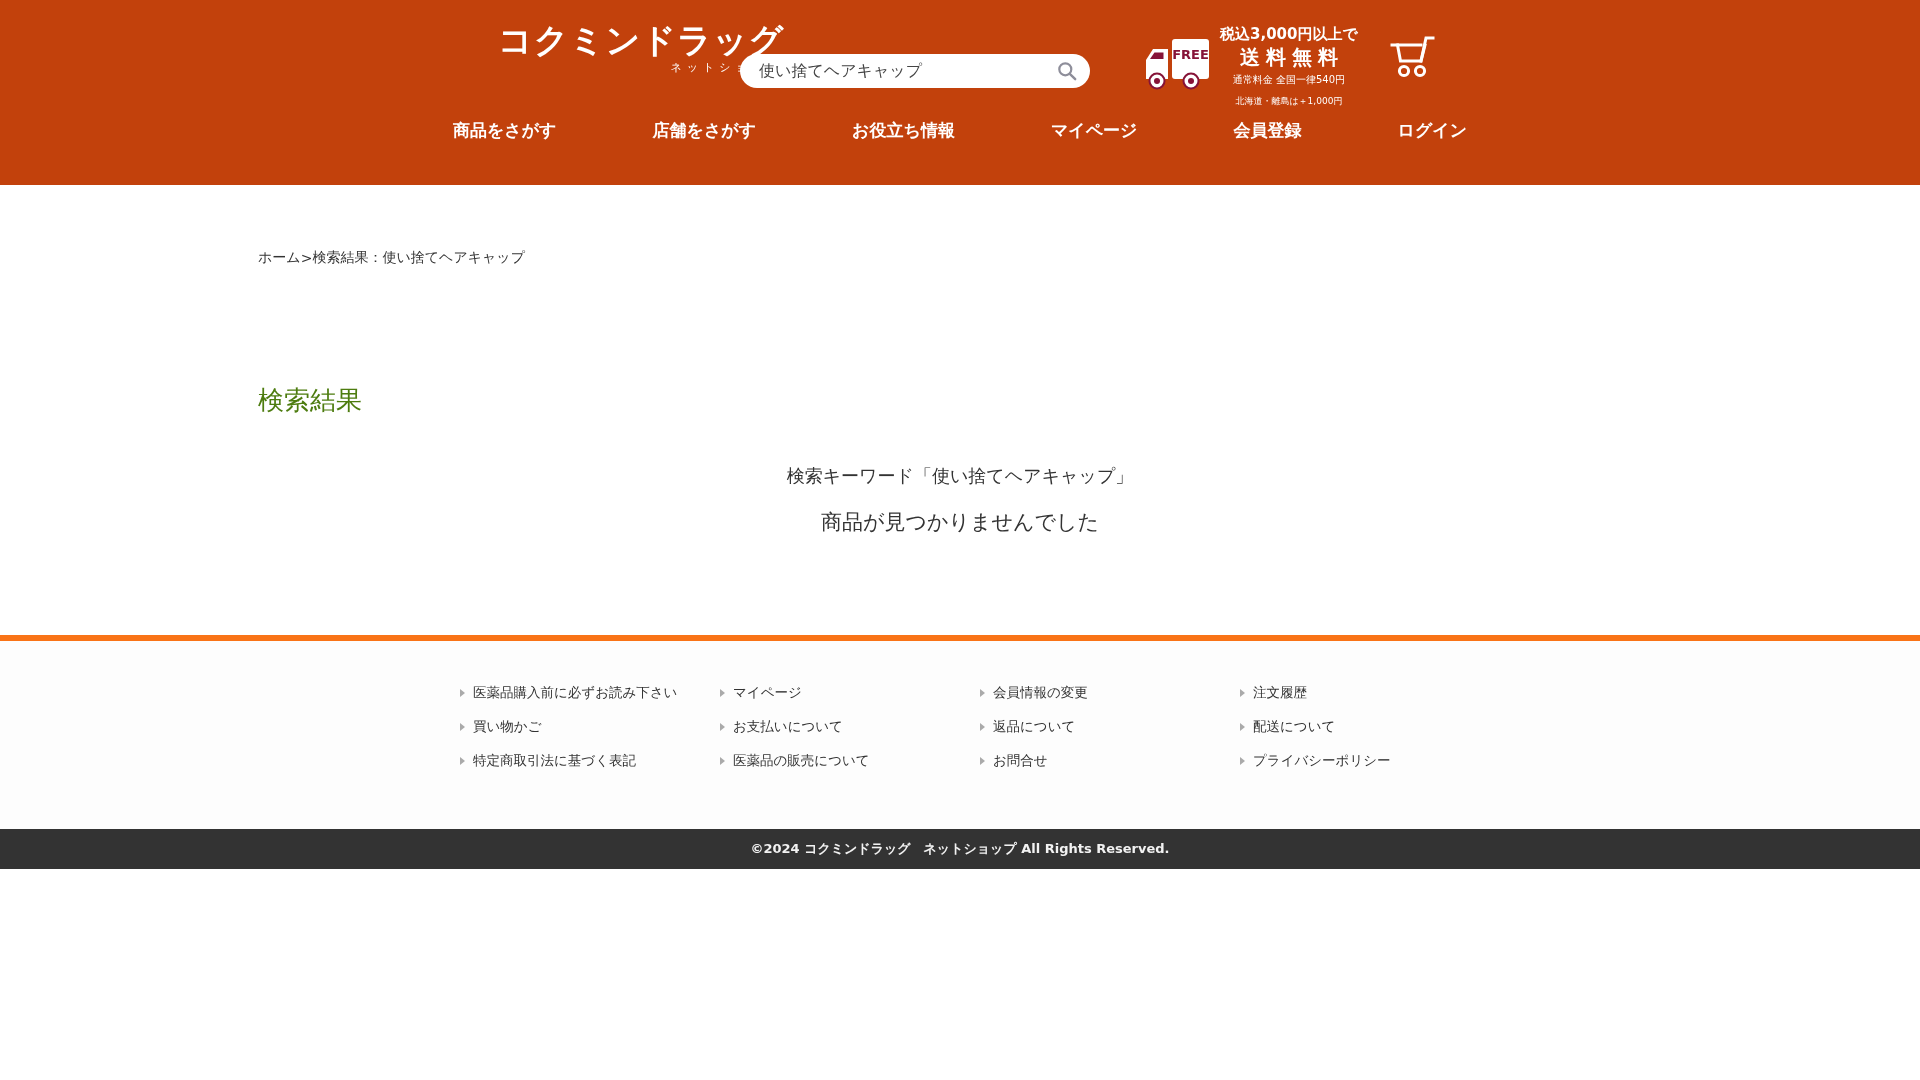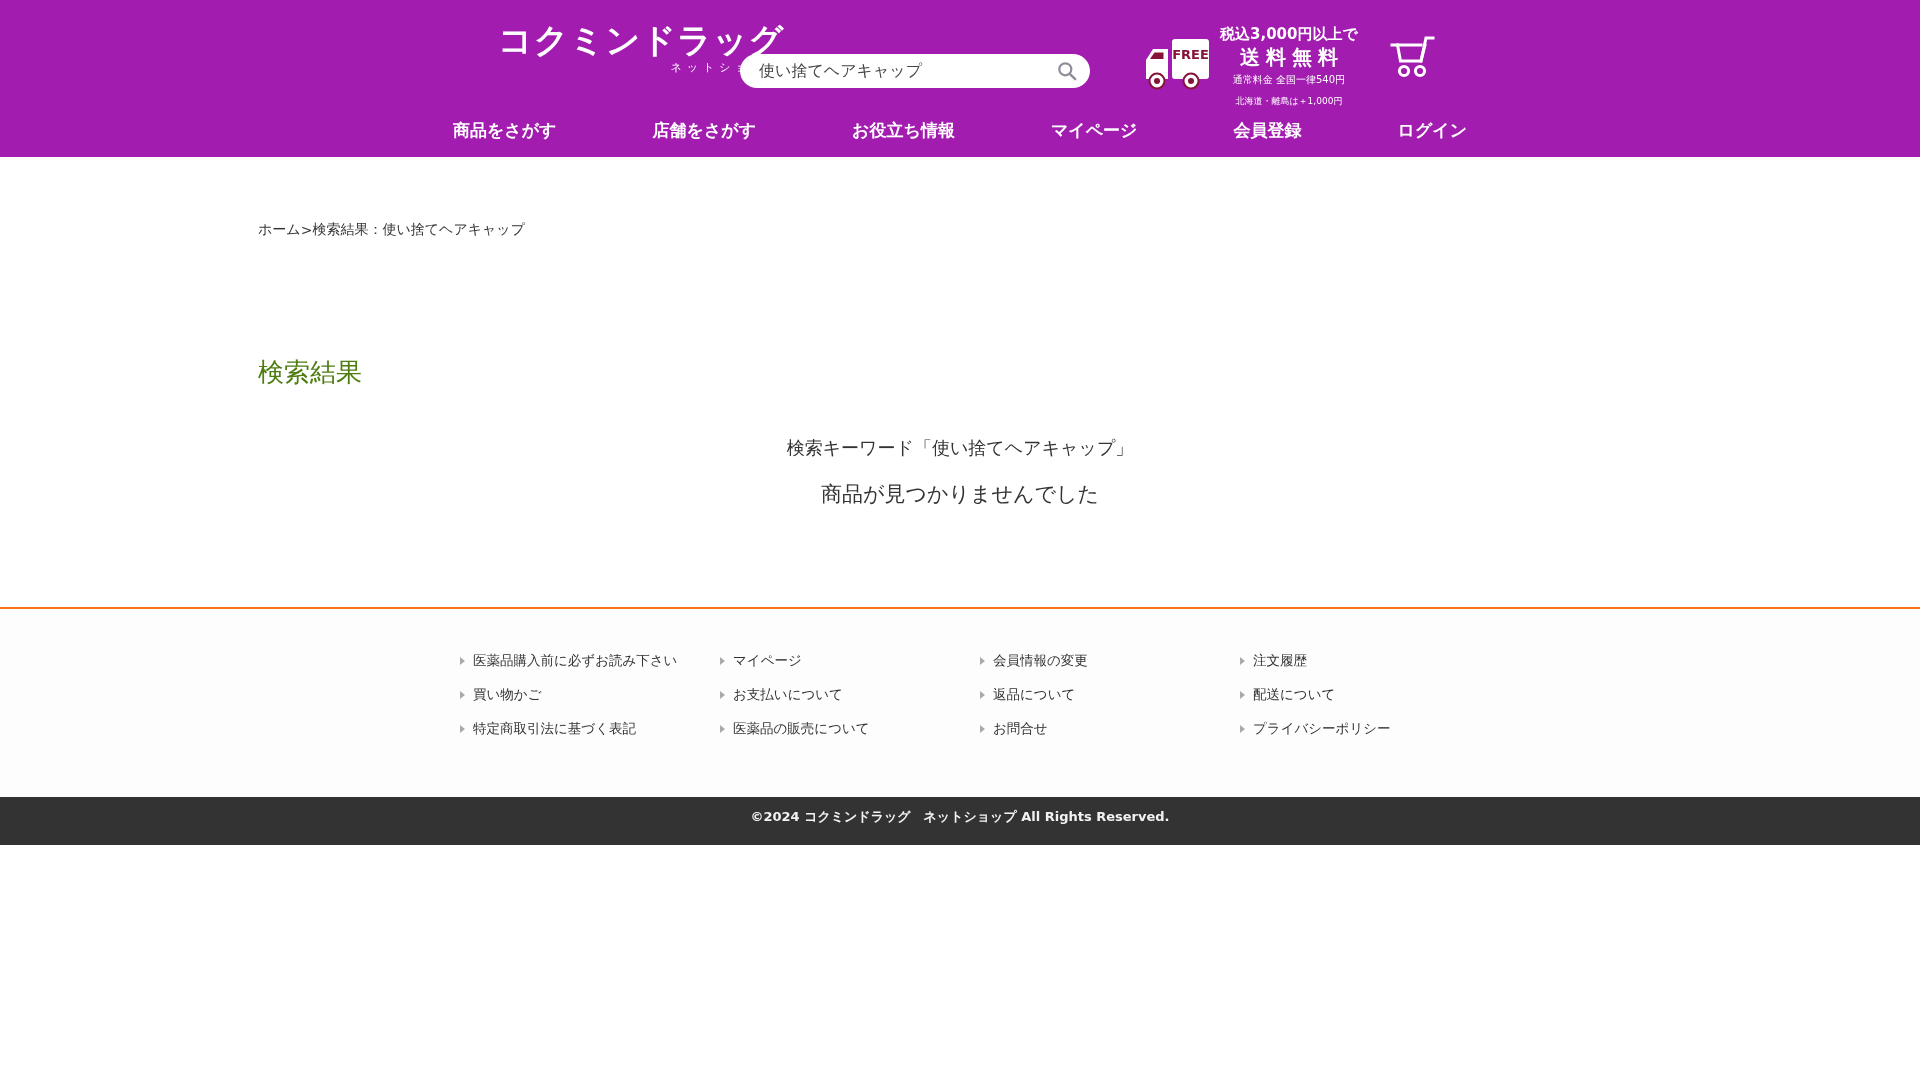--- a/index.html
+++ b/index.html
@@ -1,21 +1,21 @@
 <!DOCTYPE html>
 <html lang="ja"><head>
 <meta charset="utf-8">
 <style>
   * { margin:0; padding:0; box-sizing:border-box; }
   html,body { width:1920px; height:1080px; background:#ffffff;
     font-family:"DejaVu Sans","Liberation Sans",sans-serif; }
   a { text-decoration:none; cursor:pointer; }
 
   
-  .site-header { position:relative; height:157px; background:#a21caf; }
+  .site-header { position:relative; height:185px; background:#c2410c; }
 
   .logo { position:absolute; left:498px; top:22px; text-align:center; color:#fff; cursor:pointer; }
   .logo-title { font-size:34px; font-weight:bold; letter-spacing:1px; line-height:1.1; }
   .logo-sub { font-size:11px; letter-spacing:5px; margin-top:1px; padding-left:5px;text-align:right; }
 
   .search-box { position:absolute; left:740px; top:54px; width:350px; height:34px;
     background:#fff; border-radius:17px; display:flex; align-items:center; overflow:hidden; }
   .search-box input { flex:1; border:none; outline:none; margin-left:19px; font-size:16px;
     color:#444; background:transparent; font-family:inherit; }
   .search-box .mag { display:flex; margin-right:13px; cursor:pointer; }
@@ -36,30 +36,30 @@
   
   .breadcrumb { margin:64px 0 0 258px; font-size:14px; color:#333; display:flex; align-items:center; }
   .breadcrumb a { color:#333; }
 
   
   .result-title { margin:116px 10px 0 258px; font-size:26px; font-weight:400; color:#4d7c0f; }
   .keyword-line { margin-top:46px; text-align:center; font-size:18px; color:#333; }
   .no-result-line { margin-top:20px; text-align:center; font-size:21px; color:#333; }
 
   
-  .site-footer { margin-top:99px; border-top:2px solid #f97316; background:#fdfdfd; }
+  .site-footer { margin-top:99px; border-top:6px solid #f97316; background:#fdfdfd; }
   .footer-links { width:1060px; margin-left:460px; padding-top:40px;
     display:grid; grid-template-columns:repeat(4,260px); }
   .f-col { display:flex; flex-direction:column; }
   .f-link { display:flex; align-items:center; gap:8px; font-size:13.5px; color:#333;
     line-height:23px; margin-bottom:11px; }
   .tri { width:0; height:0; border-top:4px solid transparent; border-bottom:4px solid transparent;
     border-left:5px solid #aaa; flex:0 0 auto; }
 
-  .copyright-bar { margin-top:46px; height:48px; background:#333333; text-align:center; }
+  .copyright-bar { margin-top:46px; height:40px; background:#333333; text-align:center; }
   .copyright-bar span { line-height:40px; color:#f2f2f2; font-size:13px; font-weight:600; }
 </style>
 </head>
 <body>
 
 <header class="site-header">
 
   <div class="logo">
     <div class="logo-title">コクミンドラッグ</div>
     <div class="logo-sub">ネットショップ</div>

